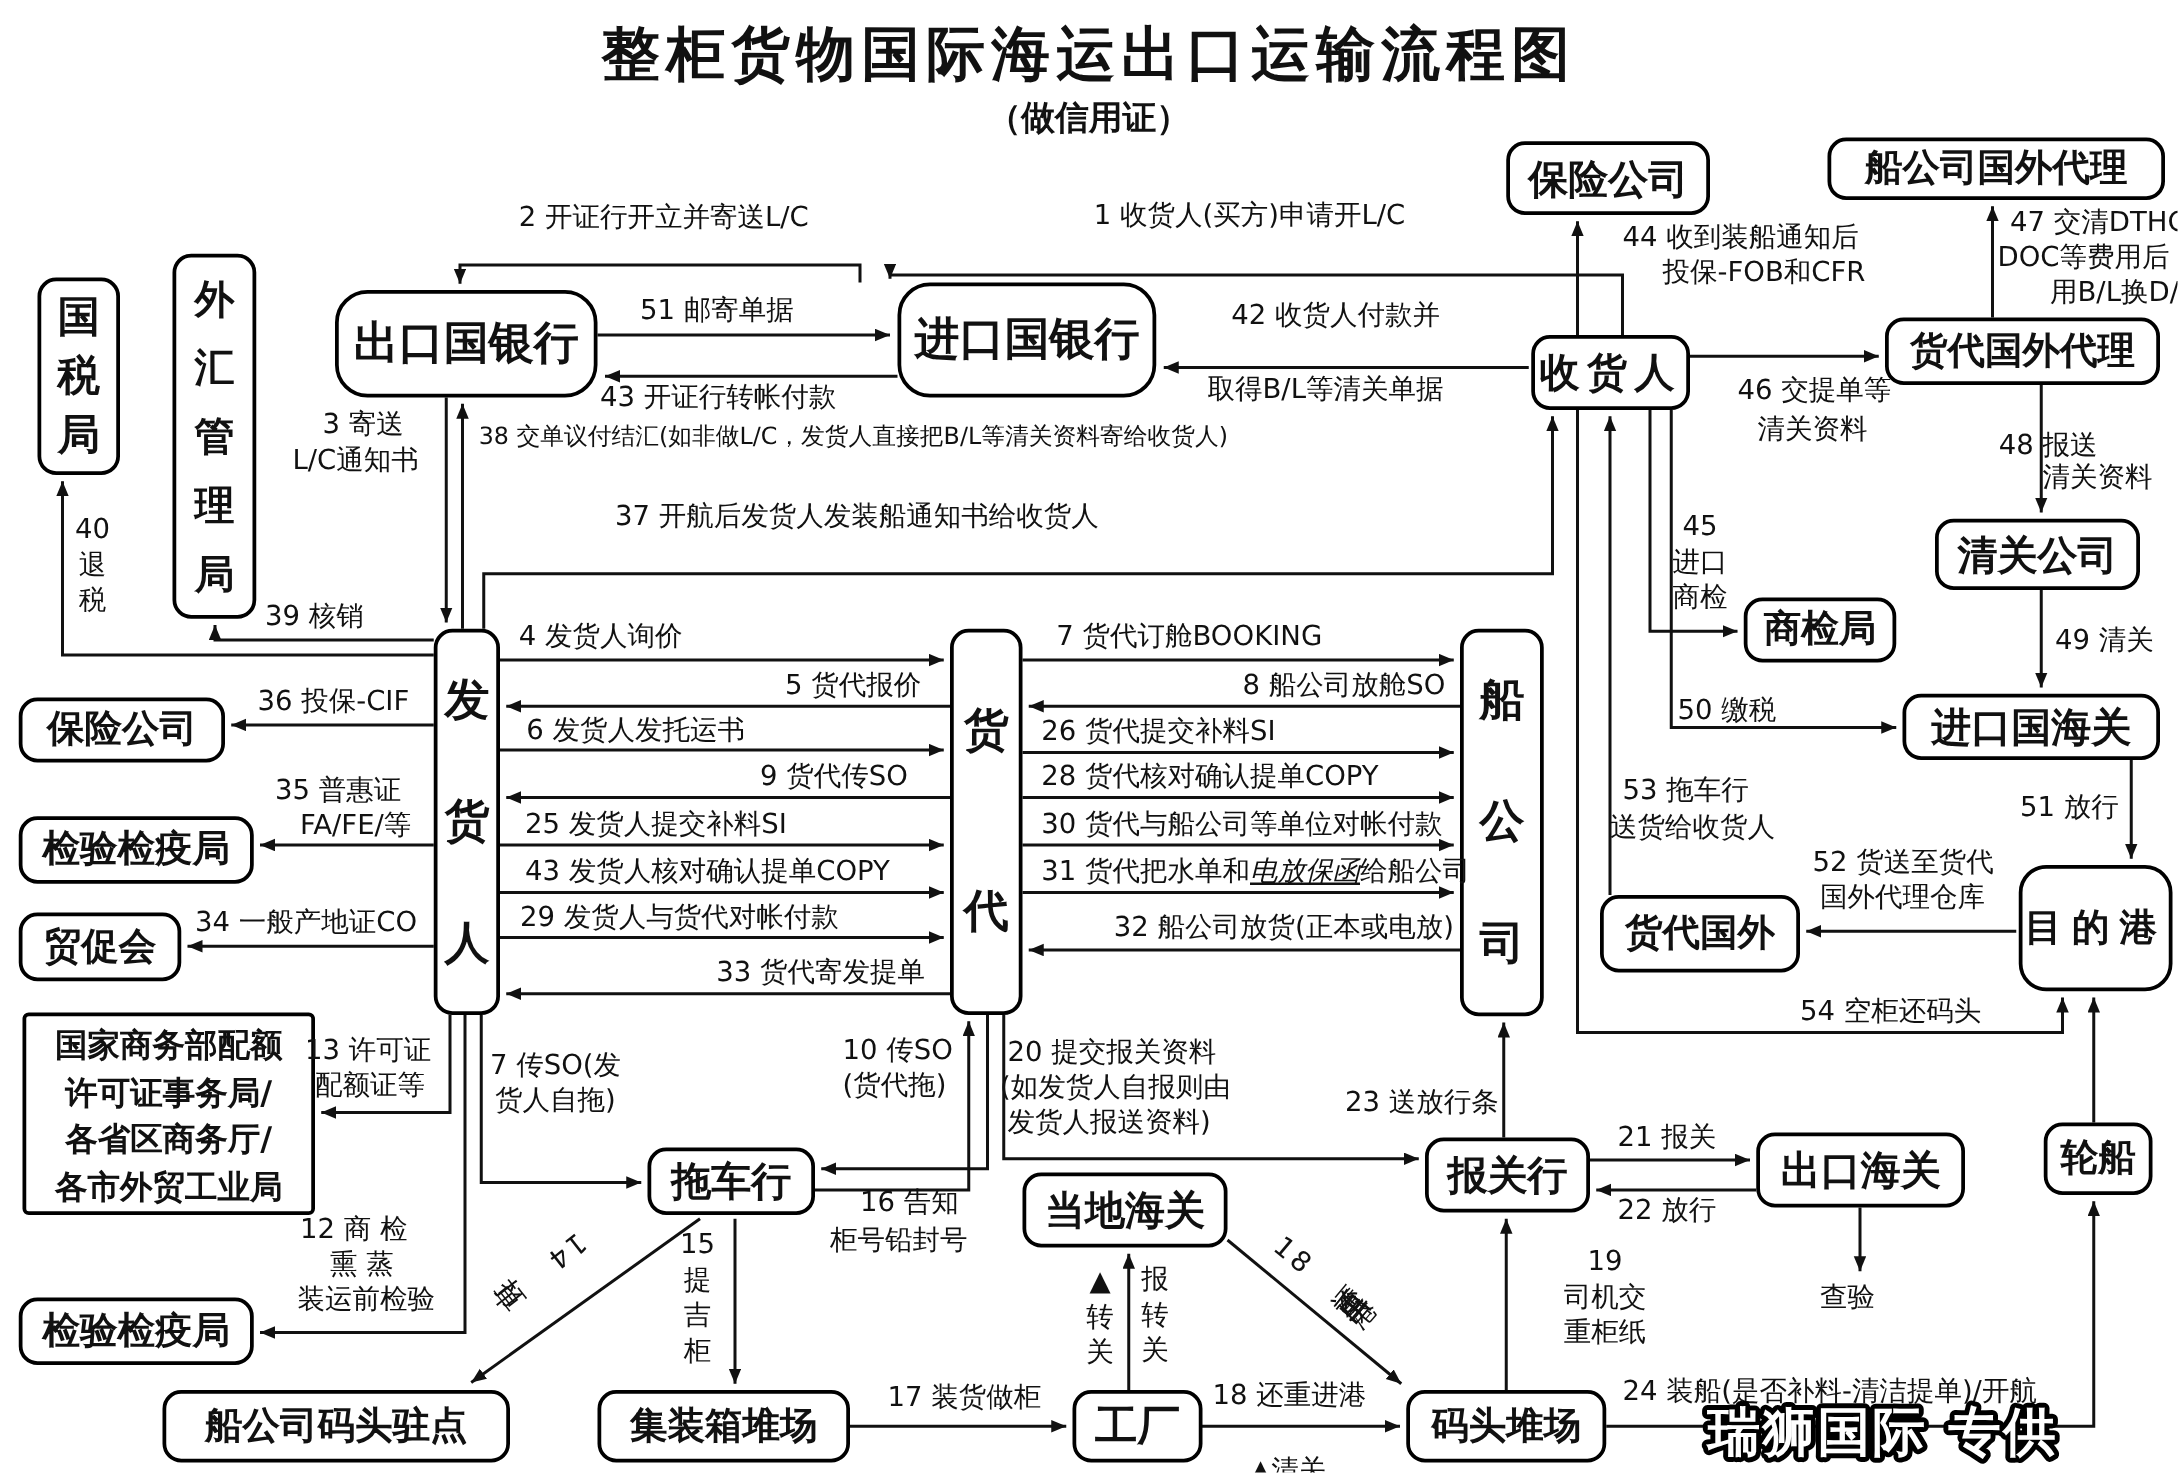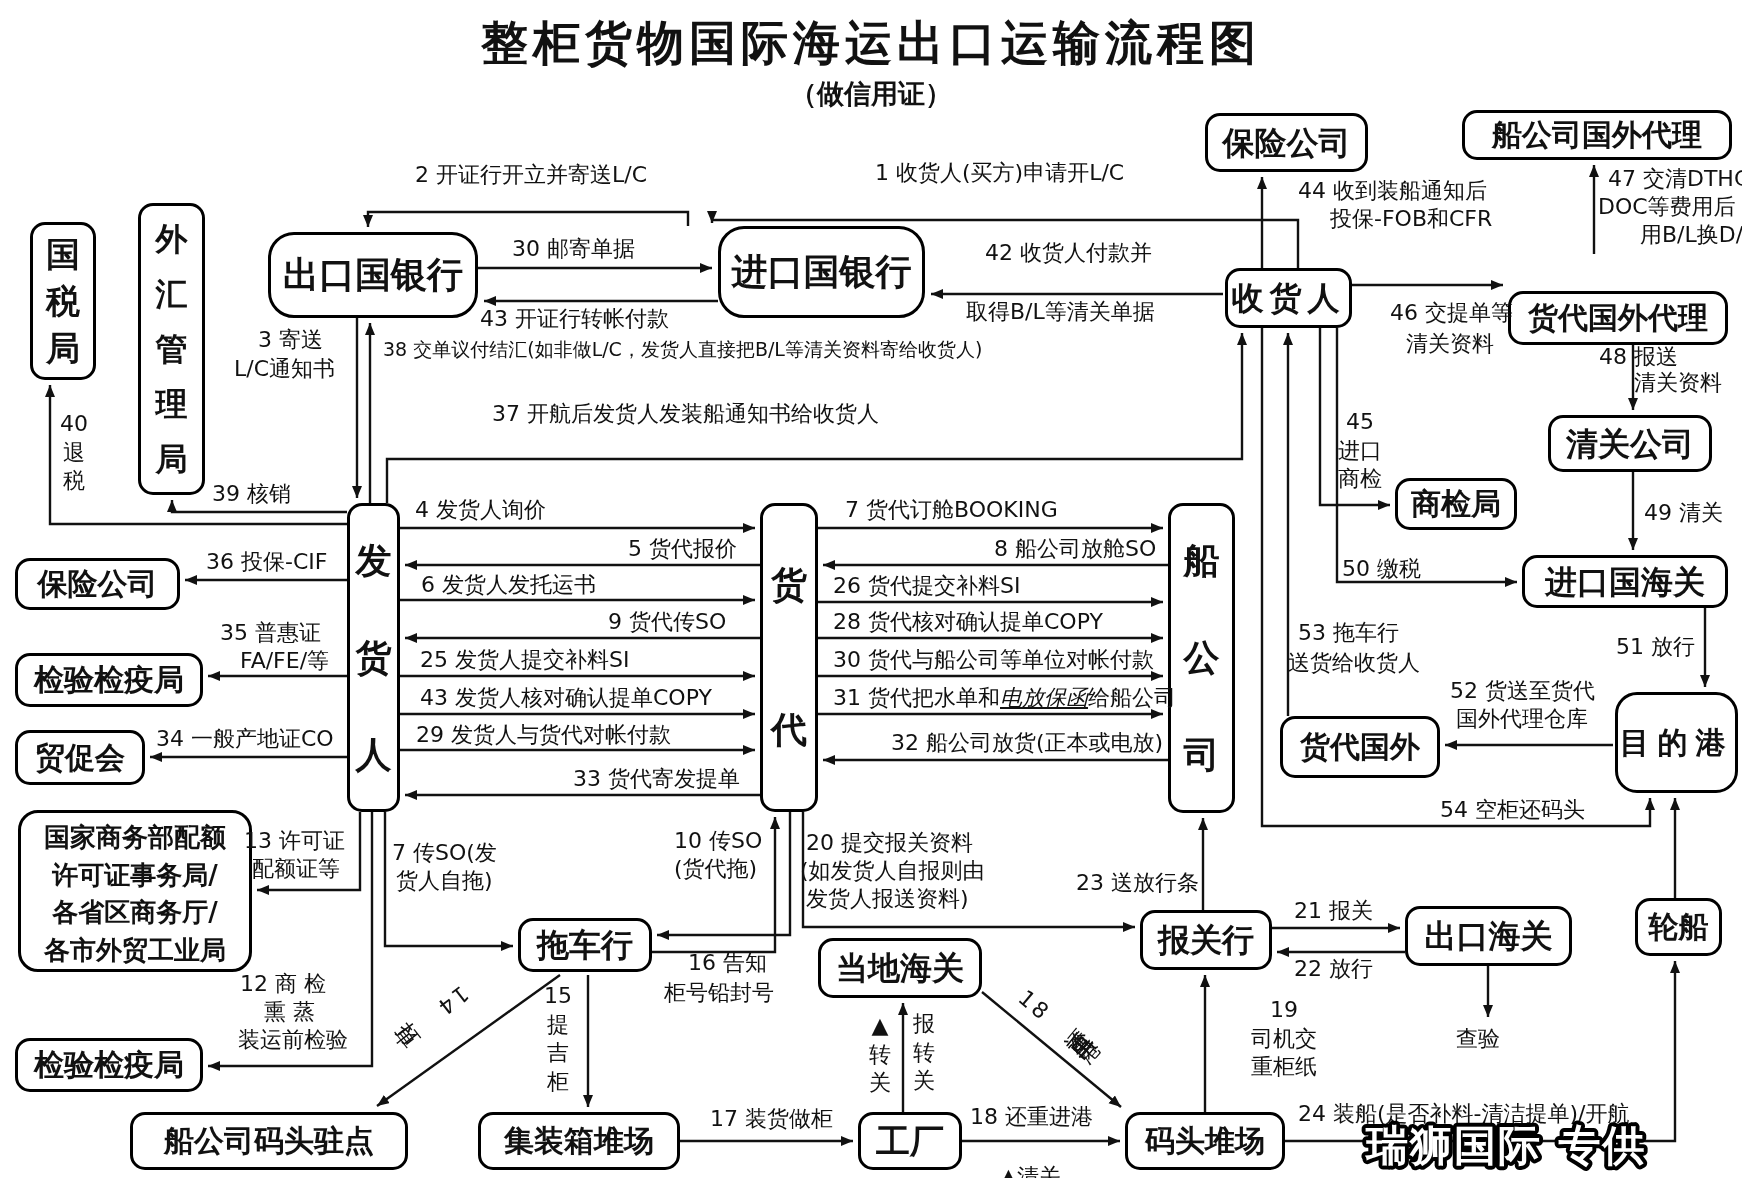--- a/index.html
+++ b/index.html
@@ -117,21 +117,21 @@
     </div>
     <div class="node" style="left: 1205px; top: 113px; width: 163px; height: 59px; font-size: 32px; border-radius: 15px;">
       <span>保险公司</span>
     </div>
     <div class="node" style="left: 1462px; top: 110px; width: 270px; height: 50px; font-size: 30px; border-radius: 15px;">
       <span>船公司国外代理</span>
     </div>
     <div class="node" style="left: 1225px; top: 268px; width: 127px; height: 60px; font-size: 32px; border-radius: 15px; letter-spacing: 6px;">
       <span>收货人</span>
     </div>
-    <div class="node" style="left: 1508px; top: 254px; width: 220px; height: 54px; font-size: 30px; border-radius: 15px; margin-top: 37px;">
+    <div class="node" style="left: 1508px; top: 254px; width: 220px; height: 54px; font-size: 30px; border-radius: 15px;">
       <span>货代国外代理</span>
     </div>
     <div class="node" style="left: 1548px; top: 415px; width: 164px; height: 57px; font-size: 32px; border-radius: 15px;">
       <span>清关公司</span>
     </div>
     <div class="node" style="left: 1395px; top: 478px; width: 122px; height: 52px; font-size: 30px; border-radius: 15px;">
       <span>商检局</span>
     </div>
     <div class="node" style="left: 1522px; top: 555px; width: 206px; height: 53px; font-size: 32px; border-radius: 15px;">
       <span>进口国海关</span>
@@ -152,21 +152,21 @@
     </div>
     <div class="node" style="left: 15px; top: 558px; width: 165px; height: 52px; font-size: 30px; border-radius: 15px;">
       <span>保险公司</span>
     </div>
     <div class="node" style="left: 15px; top: 653px; width: 188px; height: 54px; font-size: 30px; border-radius: 15px;">
       <span>检验检疫局</span>
     </div>
     <div class="node" style="left: 15px; top: 730px; width: 130px; height: 55px; font-size: 30px; border-radius: 15px;">
       <span>贸促会</span>
     </div>
-    <div class="node v" style="left: 18px; top: 810px; width: 234px; height: 162px; font-size: 26px; border-radius: 20px;">
+    <div class="node v" style="left: 18px; top: 810px; width: 234px; height: 162px; font-size: 26px; border-radius: 5px;">
       <div class="ln">国家商务部配额</div>
       <div class="ln">许可证事务局/</div>
       <div class="ln">各省区商务厅/</div>
       <div class="ln">各市外贸工业局</div>
     </div>
     <div class="node" style="left: 15px; top: 1038px; width: 188px; height: 54px; font-size: 30px; border-radius: 15px;">
       <span>检验检疫局</span>
     </div>
     <div class="node" style="left: 130px; top: 1112px; width: 278px; height: 58px; font-size: 30px; border-radius: 15px;">
       <span>船公司码头驻点</span>
@@ -196,21 +196,21 @@
       <span>轮船</span>
     </div>
     <div class="node" style="left: 1615px; top: 692px; width: 123px; height: 101px; font-size: 30px; border-radius: 22px; letter-spacing: 8px;">
       <span>目的港</span>
     </div>
     <div class="node" style="left: 1280px; top: 716px; width: 160px; height: 62px; font-size: 30px; border-radius: 15px;">
       <span>货代国外</span>
     </div>
     <div class="lbl" style="left: 415px; top: 162px; font-size: 22px;">2 开证行开立并寄送L/C</div>
     <div class="lbl" style="left: 875px; top: 160px; font-size: 22px;">1 收货人(买方)申请开L/C</div>
-    <div class="lbl" style="left: 512px; top: 236px; font-size: 22px;">30 邮寄单据</div>
+    <div class="lbl" style="left: 512px; top: 236px; font-size: 22px;">51 邮寄单据</div>
     <div class="lbl" style="left: 480px; top: 306px; font-size: 22px;">43 开证行转帐付款</div>
     <div class="lbl" style="left: 985px; top: 240px; font-size: 22px;">42 收货人付款并</div>
     <div class="lbl" style="left: 966px; top: 299px; font-size: 22px;">取得B/L等清关单据</div>
     <div class="lbl" style="left: 1298px; top: 178px; font-size: 22px;">44 收到装船通知后</div>
     <div class="lbl" style="left: 1330px; top: 206px; font-size: 22px;">投保-FOB和CFR</div>
     <div class="lbl" style="left: 1608px; top: 166px; font-size: 22px;">47 交清DTHC/</div>
     <div class="lbl" style="left: 1598px; top: 194px; font-size: 22px;">DOC等费用后，</div>
     <div class="lbl" style="left: 1640px; top: 222px; font-size: 22px;">用B/L换D/O</div>
     <div class="lbl" style="left: 1390px; top: 300px; font-size: 22px;">46 交提单等</div>
     <div class="lbl" style="left: 1406px; top: 331px; font-size: 22px;">清关资料</div>

